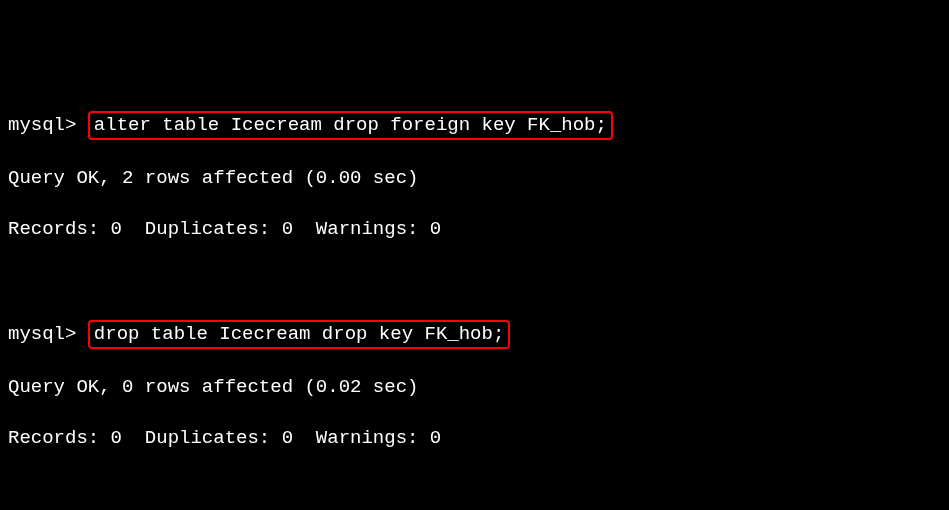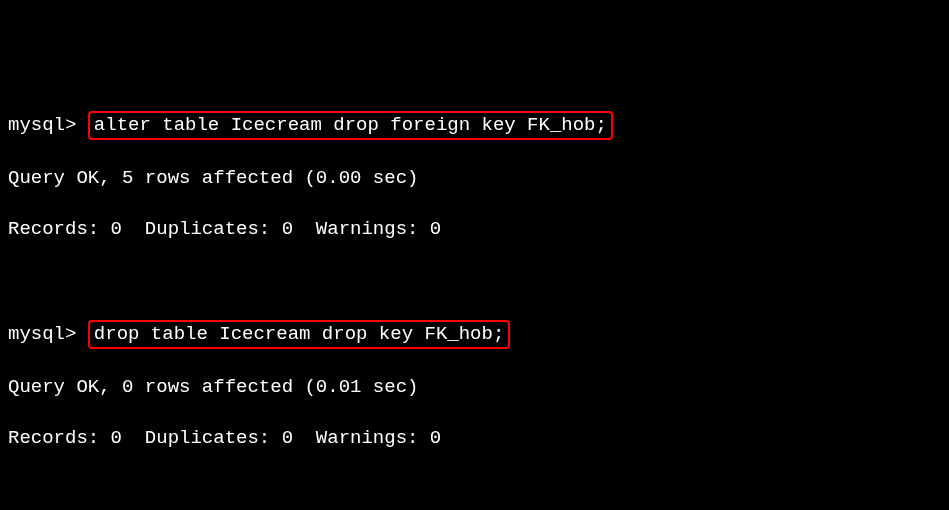--- a/index.html
+++ b/index.html
@@ -29,25 +29,25 @@
       display: block;
       white-space: pre;
     }
   </style>
 </head>
 <body>
 
 
 
 <span class="line"><span>mysql&gt;</span> <span class="highlight-box">alter table Icecream drop foreign key FK_hob;</span></span>
-<span class="line">Query OK, 5 rows affected (0.00 sec)</span>
+<span class="line">Query OK, 2 rows affected (0.00 sec)</span>
 <span class="line">Records: 0  Duplicates: 0  Warnings: 0</span>
 <span class="line"> </span>
 <span class="line"><span>mysql&gt;</span> <span class="highlight-box">drop table Icecream drop key FK_hob;</span></span>
-<span class="line">Query OK, 0 rows affected (0.01 sec)</span>
+<span class="line">Query OK, 0 rows affected (0.02 sec)</span>
 <span class="line">Records: 0  Duplicates: 0  Warnings: 0</span>
 <span class="line"> </span>
 
 
 
 
 
 
 
 

